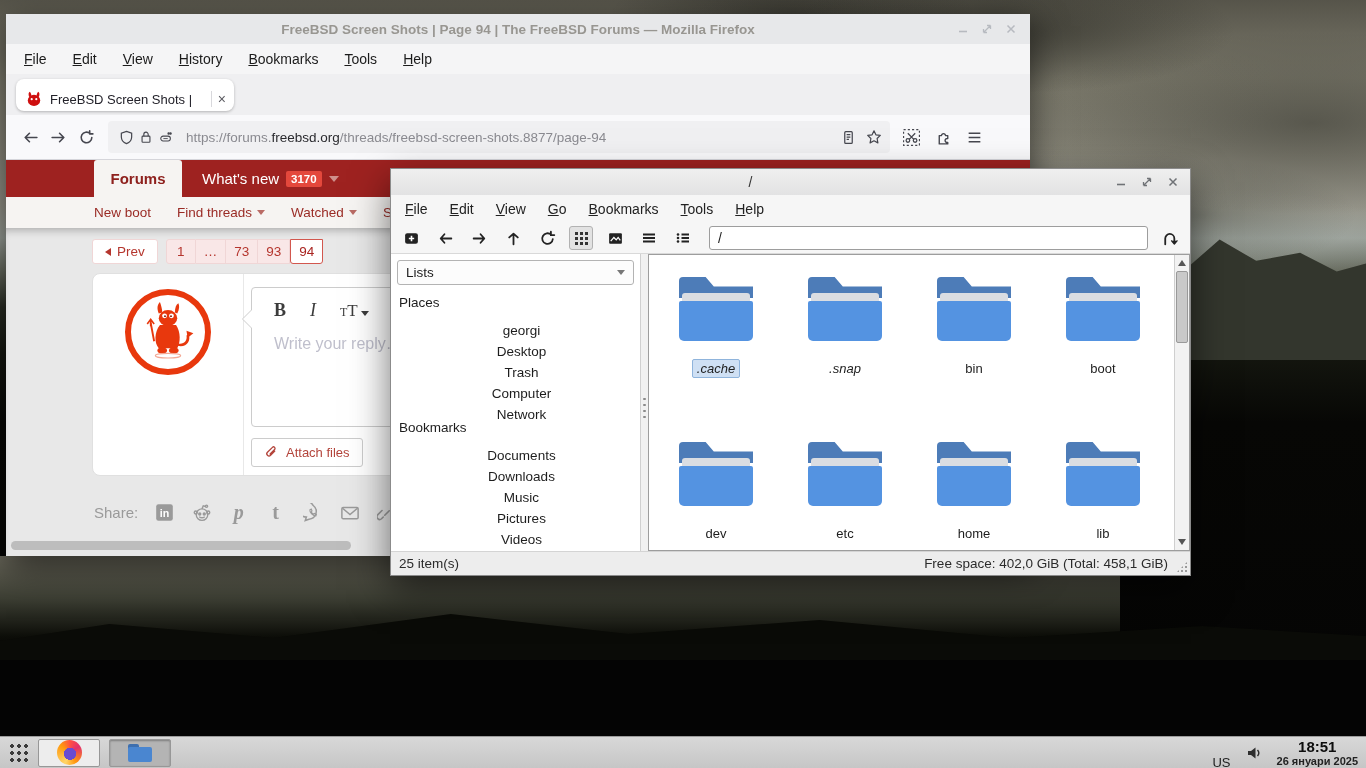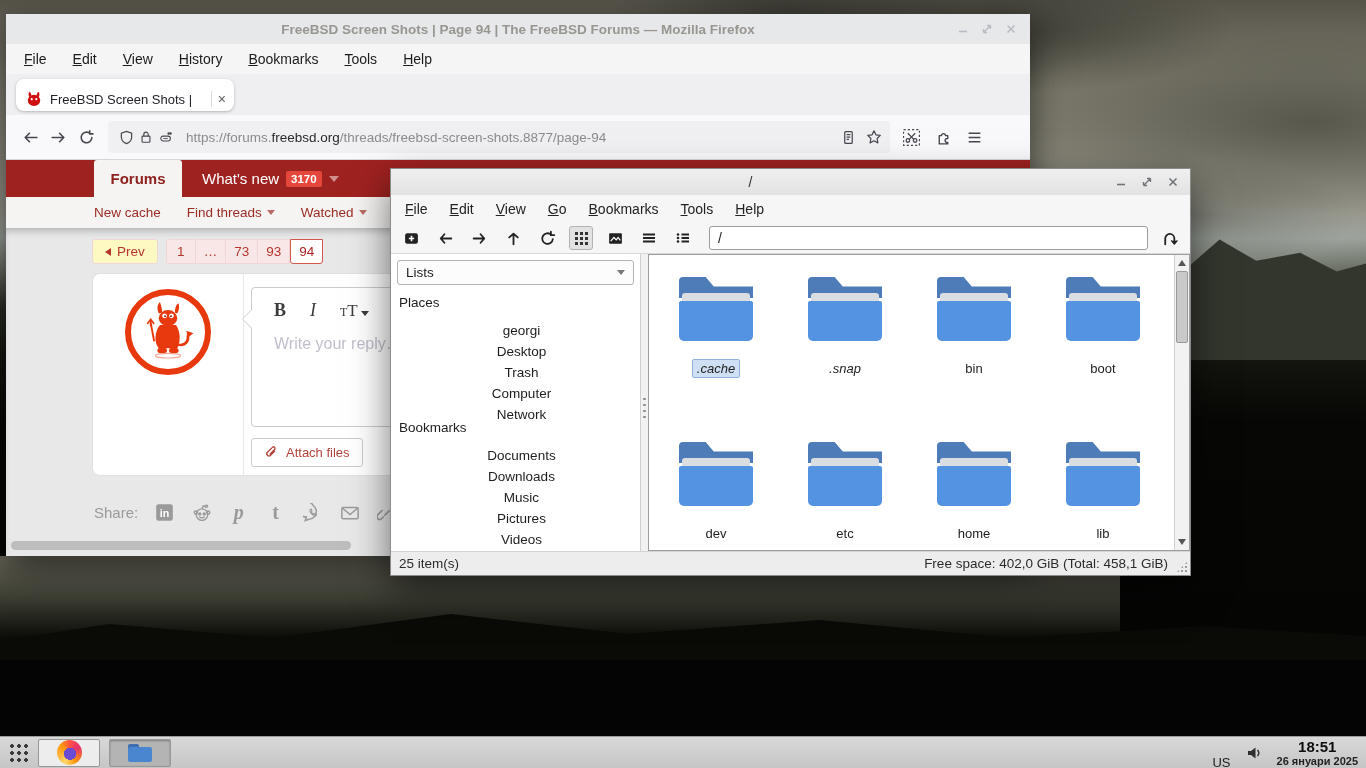--- a/index.html
+++ b/index.html
@@ -62,21 +62,21 @@
     display:flex; align-items:center; justify-content:center; font-weight:bold; font-size:15px; color:#8e211e; }
   .whatsnew { position:absolute; left:196px; top:0; height:37px; display:flex; align-items:center; gap:7px; color:#fff; font-size:15px; }
   .wn-badge { background:#e4483c; color:#fff; font-size:11.5px; padding:2px 5px; border-radius:2px; font-weight:bold; }
   .caret-down { width:0; height:0; border-left:5px solid transparent; border-right:5px solid transparent; border-top:6px solid #cf8f8b; }
   .subnav { height:31px; background:#f6f4f2; display:flex; align-items:center; gap:26px; padding-left:88px; font-size:13.5px; color:#9a2b25; flex:0 0 auto; }
   .subnav .item { display:flex; align-items:center; gap:5px; white-space:nowrap; }
   .subnav .caret-down { border-top-color:#b96b65; border-left-width:4px; border-right-width:4px; border-top-width:5px; }
   .ff-content { flex:1; background:#e8e8e8; position:relative; box-shadow:inset 0 7px 9px -5px rgba(0,0,0,.28); overflow:hidden; }
 
   .pagination { position:absolute; left:86px; top:11px; display:flex; gap:8px; font-size:13.5px; }
-  .pg-prev { display:flex; align-items:center; gap:6px; background:#fef9c3; border:1px solid #f0d6d6; color:#b5362e;
+  .pg-prev { display:flex; align-items:center; gap:6px; background:#ffffff; border:1px solid #f0d6d6; color:#b5362e;
     padding:0 12px; height:25px; border-radius:3px; }
   .tri-left { width:0; height:0; border-top:4px solid transparent; border-bottom:4px solid transparent; border-right:6px solid #b5362e; }
   .pg-group { display:flex; }
   .pg-btn { min-width:30px; padding:0 8px; height:25px; display:flex; align-items:center; justify-content:center;
     background:#f9e7e7; border:1px solid #f0d6d6; border-left-width:0; color:#b5362e; }
   .pg-btn:first-child { border-left-width:1px; border-radius:3px 0 0 3px; }
   .pg-btn.current { background:#fff; border:1px solid #d2574e; color:#a92420; border-radius:0 0 3px 3px; }
 
   .reply-card { position:absolute; left:86px; top:45px; width:622px; height:203px; background:#fff;
     border:1px solid #e0e0e0; border-radius:8px; }
@@ -319,21 +319,21 @@
         </div>
       <div class="whatsnew">
         <span>What's new</span>
         <span class="wn-badge">3170</span>
         <span class="caret-down"></span>
       </div>
     </div>
 
     <div class="subnav">
       <span class="item">
-          <span>New cache</span>
+          <span>New boot</span>
         </span>
       <span class="item">
           <span>Find threads</span>
           <span class="caret-down"></span>
         </span>
       <span class="item">
           <span>Watched</span>
           <span class="caret-down"></span>
         </span>
       <span class="item">

